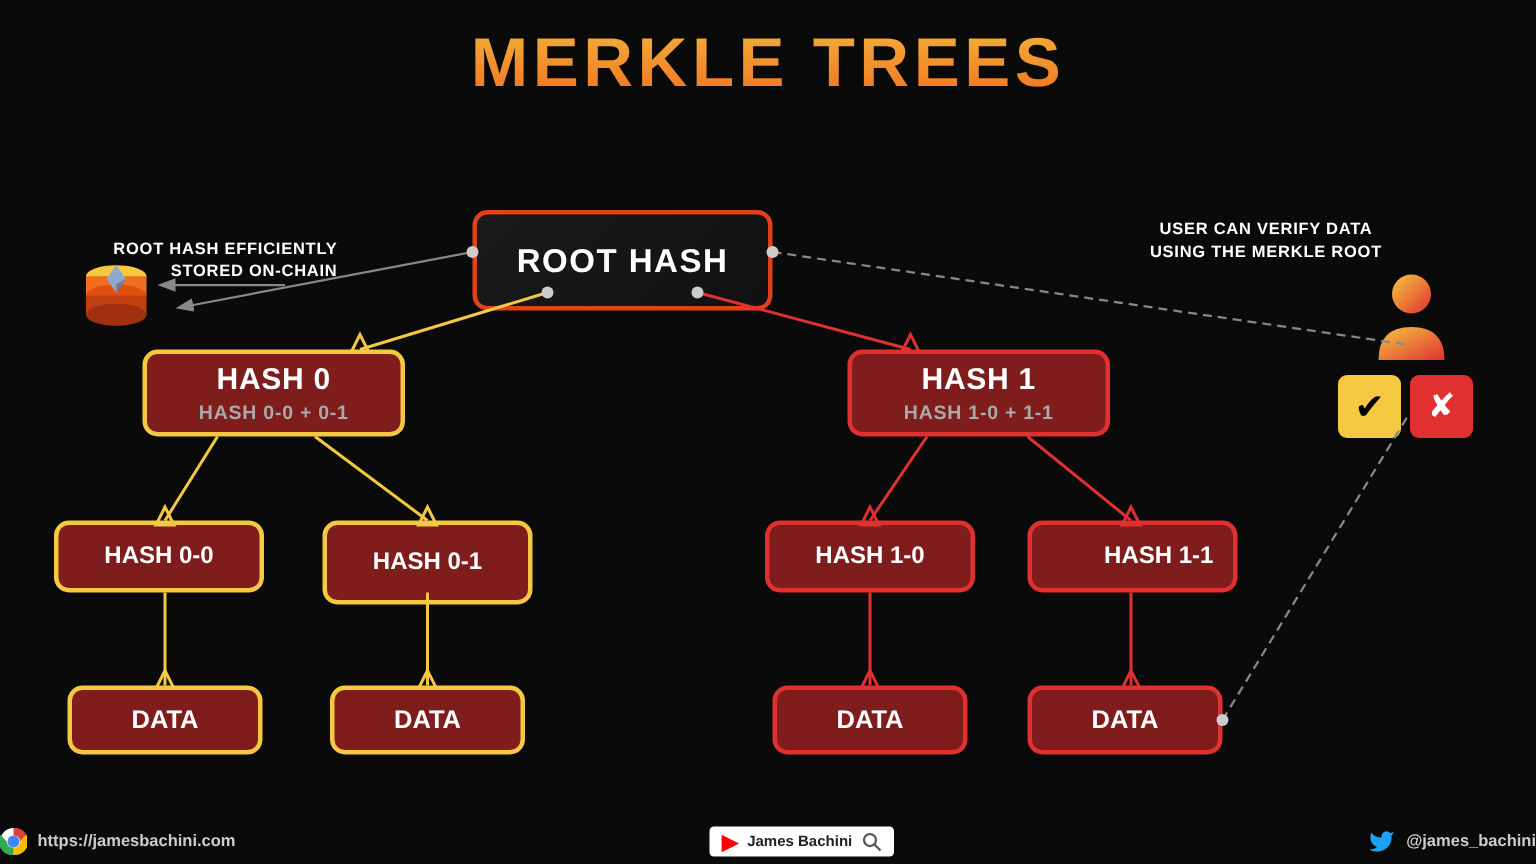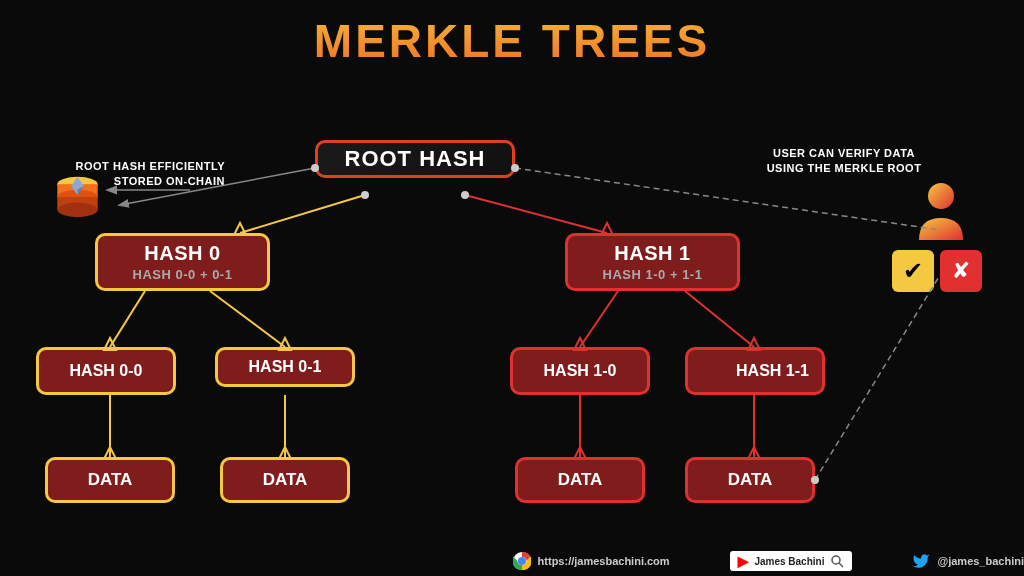--- a/index.html
+++ b/index.html
@@ -41,21 +41,21 @@
       flex-direction: column;
       align-items: center;
       justify-content: center;
       background: #7f1d1d;
       text-transform: uppercase;
       font-weight: 900;
     }
 
     .node-root {
       width: 200px;
-      height: 38px;
+      height: 67px;
       left: 315px;
       top: 65px;
       border-color: #e0401a;
       background: linear-gradient(135deg, #1a1a1a, #111);
     }
     .node-root .node-label {
       font-size: 22px;
       color: #fff;
       letter-spacing: 1px;
     }
@@ -82,21 +82,21 @@
     }
     .node-sub {
       font-size: 13px;
       color: #aaa;
       font-weight: 700;
       letter-spacing: 0.5px;
       margin-top: 2px;
     }
 
     .node-h00 { width: 140px; height: 48px; left: 36px; top: 272px; border-color: #f5c842; text-align: center; }
-    .node-h01 { width: 140px; height: 40px; left: 215px; top: 272px; border-color: #f5c842; }
+    .node-h01 { width: 140px; height: 56px; left: 215px; top: 272px; border-color: #f5c842; }
     .node-h10 { width: 140px; height: 48px; left: 510px; top: 272px; border-color: #e03030; }
     .node-h11 { width: 140px; height: 48px; left: 685px; top: 272px; border-color: #e03030; padding-left: 35px; }
 
     .node-h00 .node-label, .node-h01 .node-label,
     .node-h10 .node-label, .node-h11 .node-label {
       font-size: 16px;
       color: #fff;
     }
 
     .node-d0 { width: 130px; height: 46px; left: 45px; top: 382px; border-color: #f5c842; }
@@ -191,21 +191,21 @@
     }
 
     
     .footer {
       position: absolute;
       bottom: 0;
       left: 0; right: 0;
       height: 30px;
       display: flex;
       align-items: center;
-      justify-content: flex-end;
+      justify-content: space-between;
       gap: 60px;
     }
     .footer-item {
       display: flex;
       align-items: center;
       gap: 7px;
       color: #ccc;
       font-size: 11px;
       font-weight: 600;
     }

